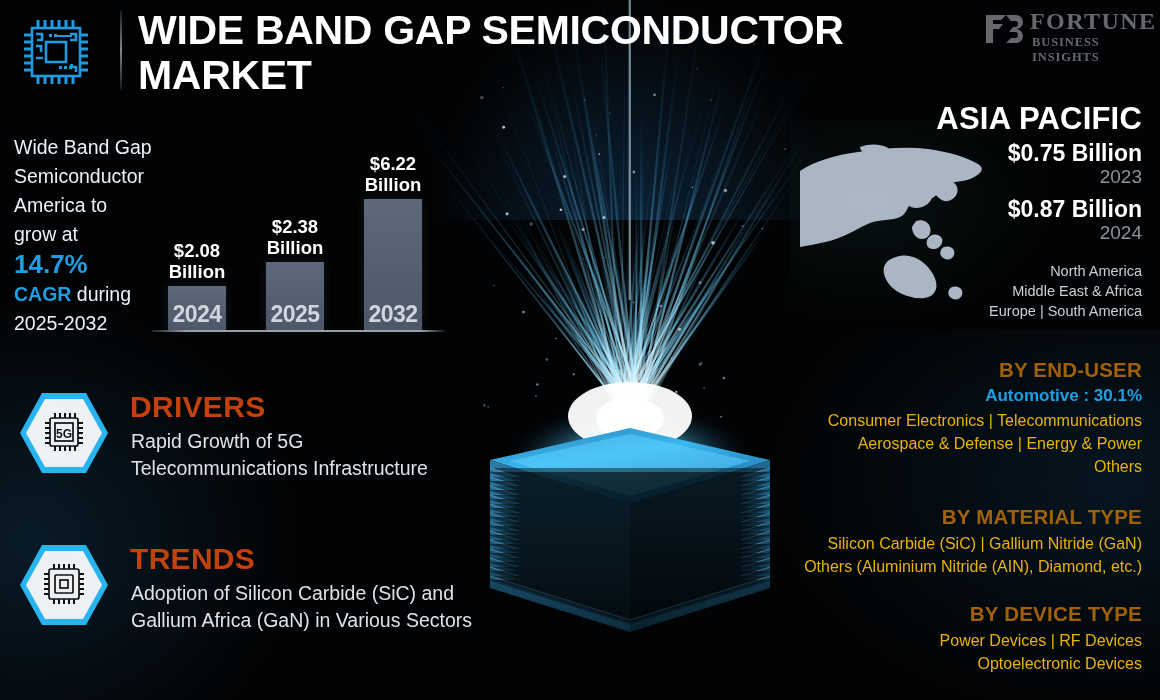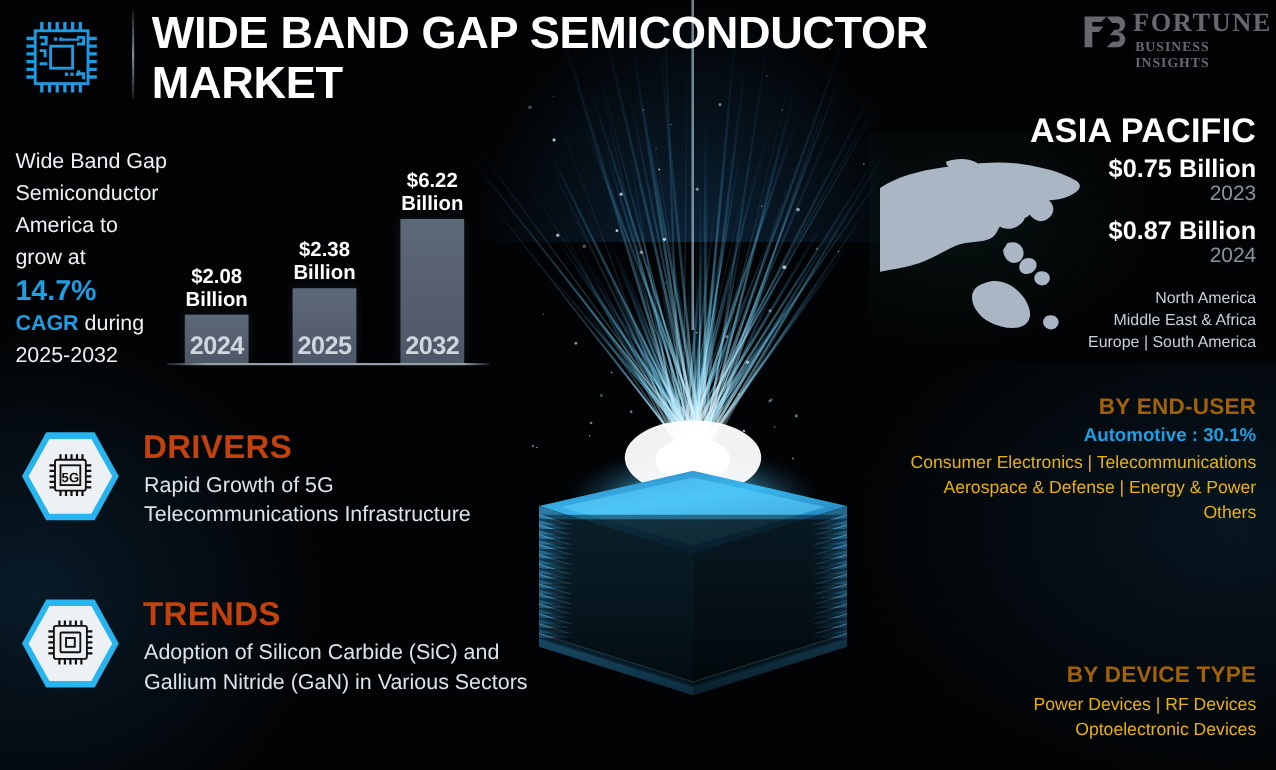--- a/index.html
+++ b/index.html
@@ -495,21 +495,21 @@
         <g stroke-width="2">
           <path d="M36 27 v-5 M41 27 v-5 M46 27 v-5 M51 27 v-5 M56 27 v-5"></path>
           <path d="M36 57 v5 M41 57 v5 M46 57 v5 M51 57 v5 M56 57 v5"></path>
           <path d="M31 32 h-5 M31 37 h-5 M31 42 h-5 M31 47 h-5 M31 52 h-5"></path>
           <path d="M61 32 h5 M61 37 h5 M61 42 h5 M61 47 h5 M61 52 h5"></path>
         </g>
       </g>
     </svg>
     <div class="feat-title">TRENDS</div>
     <div class="feat-desc">
-      <span>Adoption of Silicon Carbide (SiC) and</span><br><span>Gallium Nitride (GaN) in Various Sectors</span>
+      <span>Adoption of Silicon Carbide (SiC) and</span><br><span>Gallium Africa (GaN) in Various Sectors</span>
     </div>
   </div>
 
   <svg class="map" viewBox="0 0 230 180">
     <g fill="#b4c0cf">
       <path d="M0 36 C14 26 36 20 58 17 C80 14 104 11 128 14 C150 17 166 22 178 29
                C186 34 180 40 170 44 C160 48 150 46 142 50 C136 53 140 58 134 62
                C128 66 118 64 112 68 C106 72 108 78 100 82 C92 86 80 84 70 88
                C58 93 48 100 36 104 C24 108 10 110 0 112 Z"></path>
       <path d="M108 62 C116 58 124 56 130 58 C134 60 132 66 126 70 C120 74 112 74 108 70 Z"></path>
@@ -540,20 +540,27 @@
   <div class="seg" style="top:358px;">
     <div class="seg-title">BY END-USER</div>
     <div class="seg-hl">Automotive : 30.1%</div>
     <div class="seg-list">
       <div>Consumer Electronics  |  Telecommunications</div>
       <div>Aerospace &amp; Defense  |  Energy &amp; Power</div>
       <div>Others</div>
     </div>
   </div>
 
+  <div class="seg" style="top:505px;">
+    <div class="seg-title">BY MATERIAL TYPE</div>
+    <div class="seg-list">
+      <div>Silicon Carbide (SiC)  |  Gallium Nitride (GaN)</div>
+      <div>Others (Aluminium Nitride (AIN), Diamond, etc.)</div>
+    </div>
+  </div>
 
   <div class="seg" style="top:602px;">
     <div class="seg-title">BY DEVICE TYPE</div>
     <div class="seg-list">
       <div>Power Devices  |  RF Devices</div>
       <div>Optoelectronic Devices</div>
     </div>
   </div>
 
 </div>

